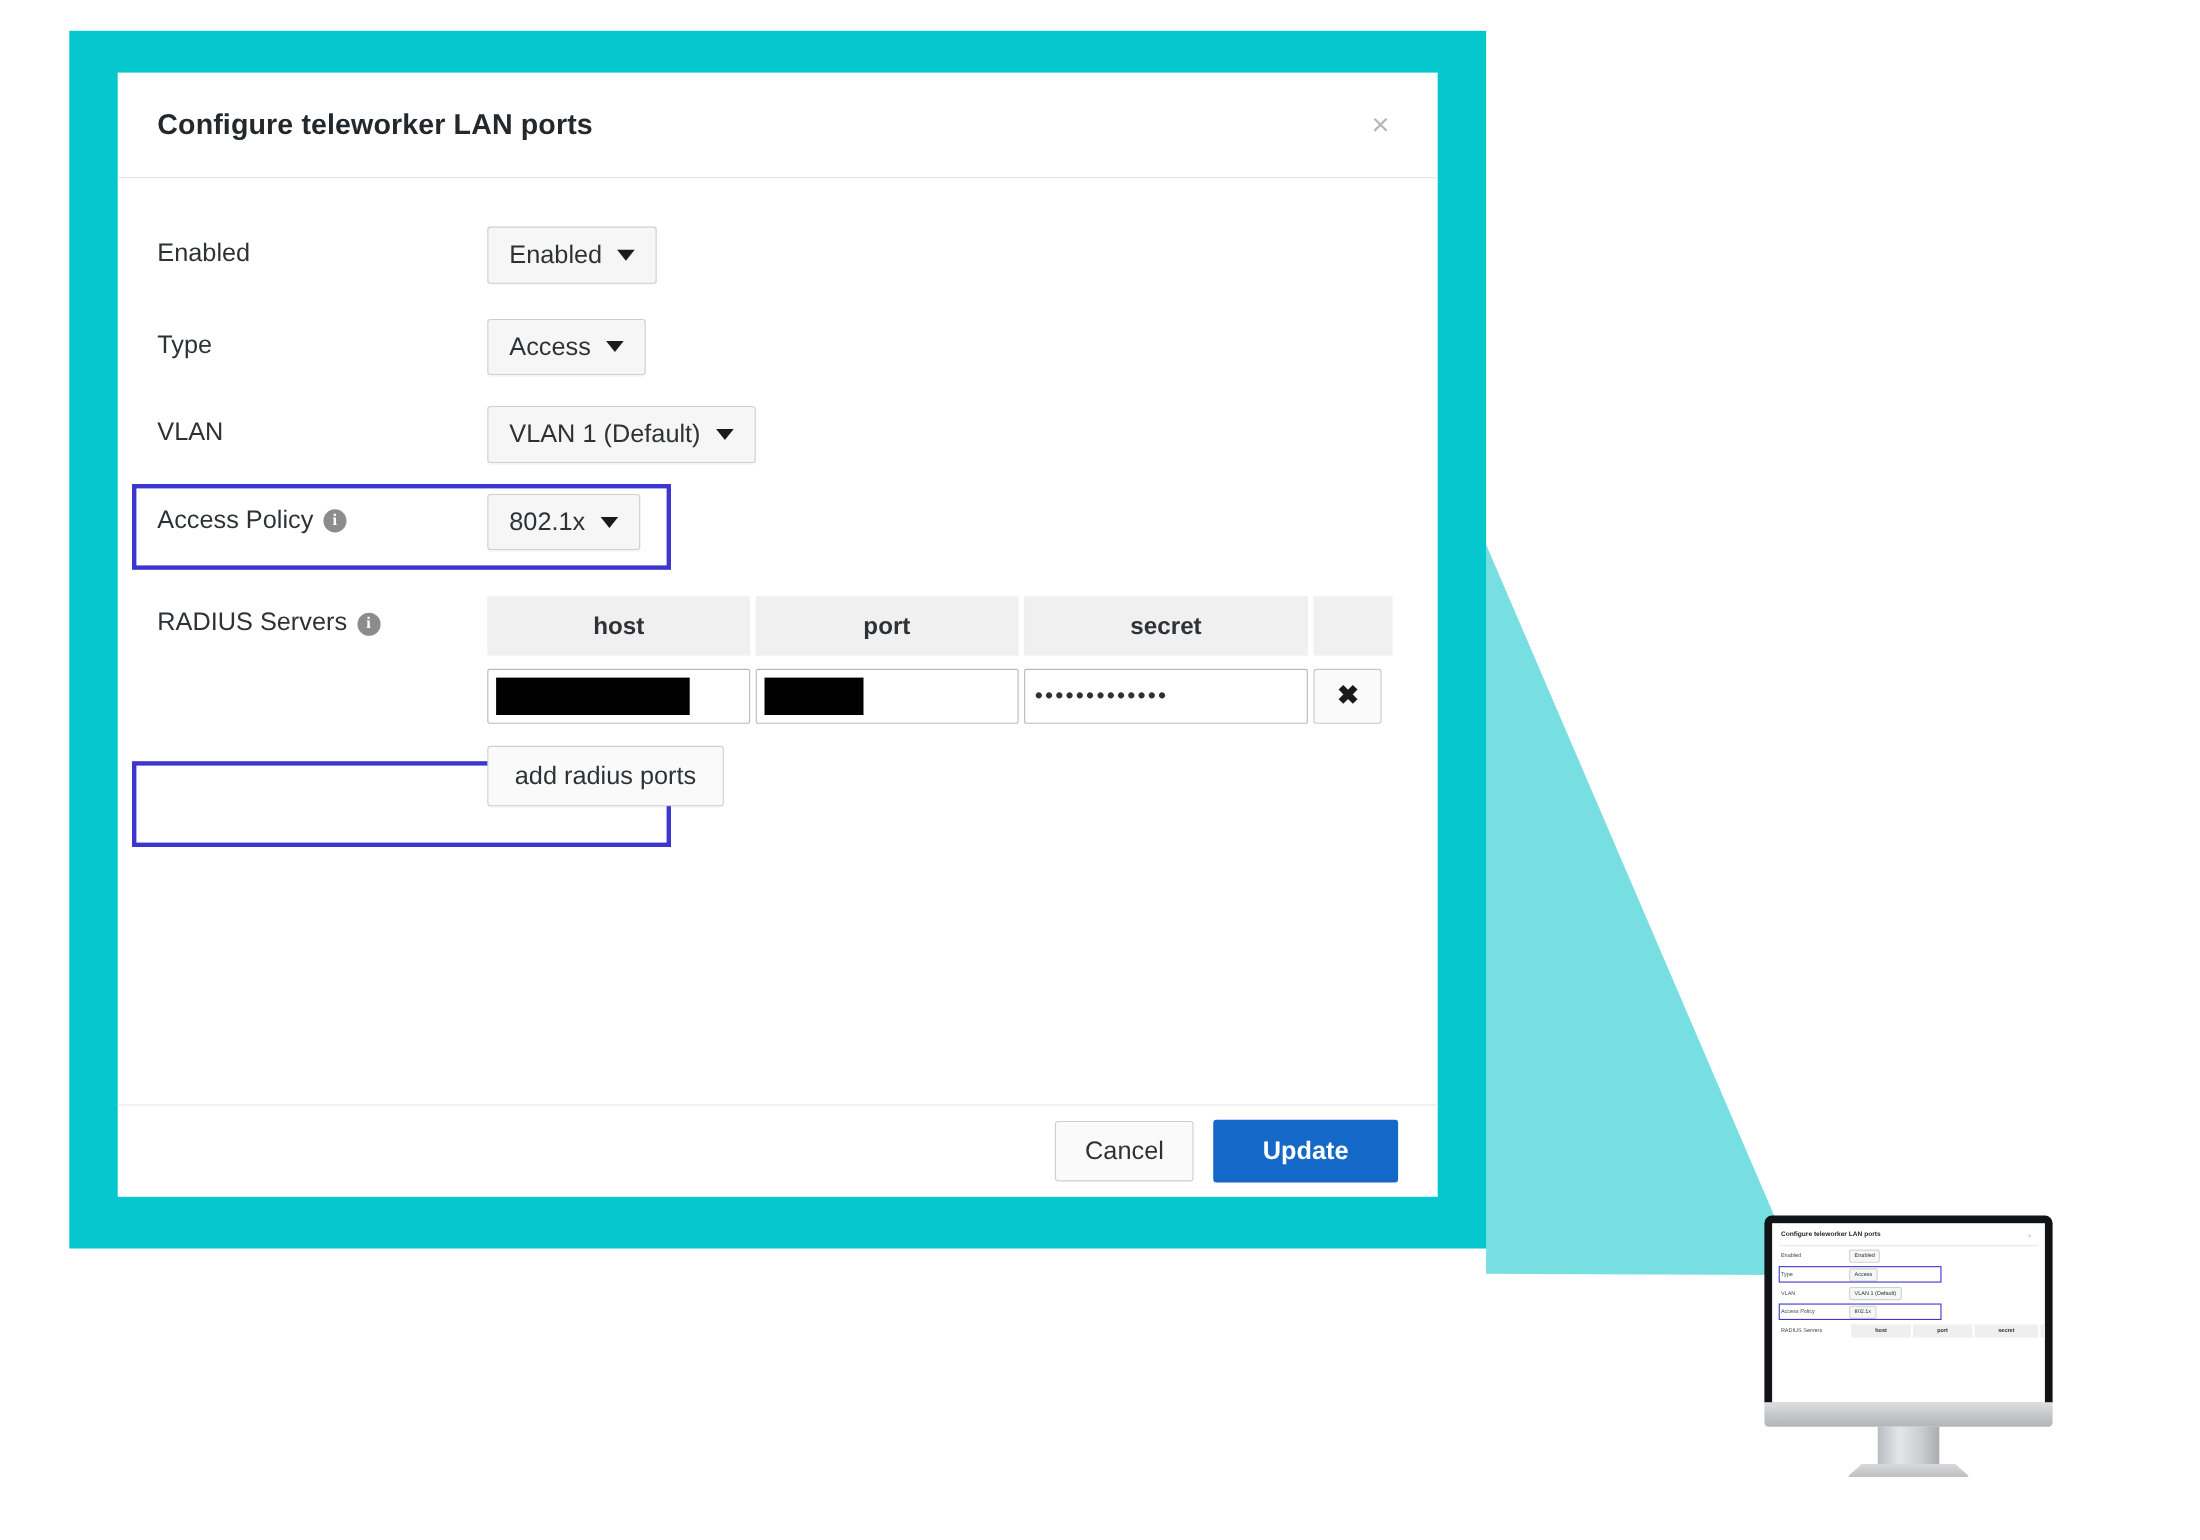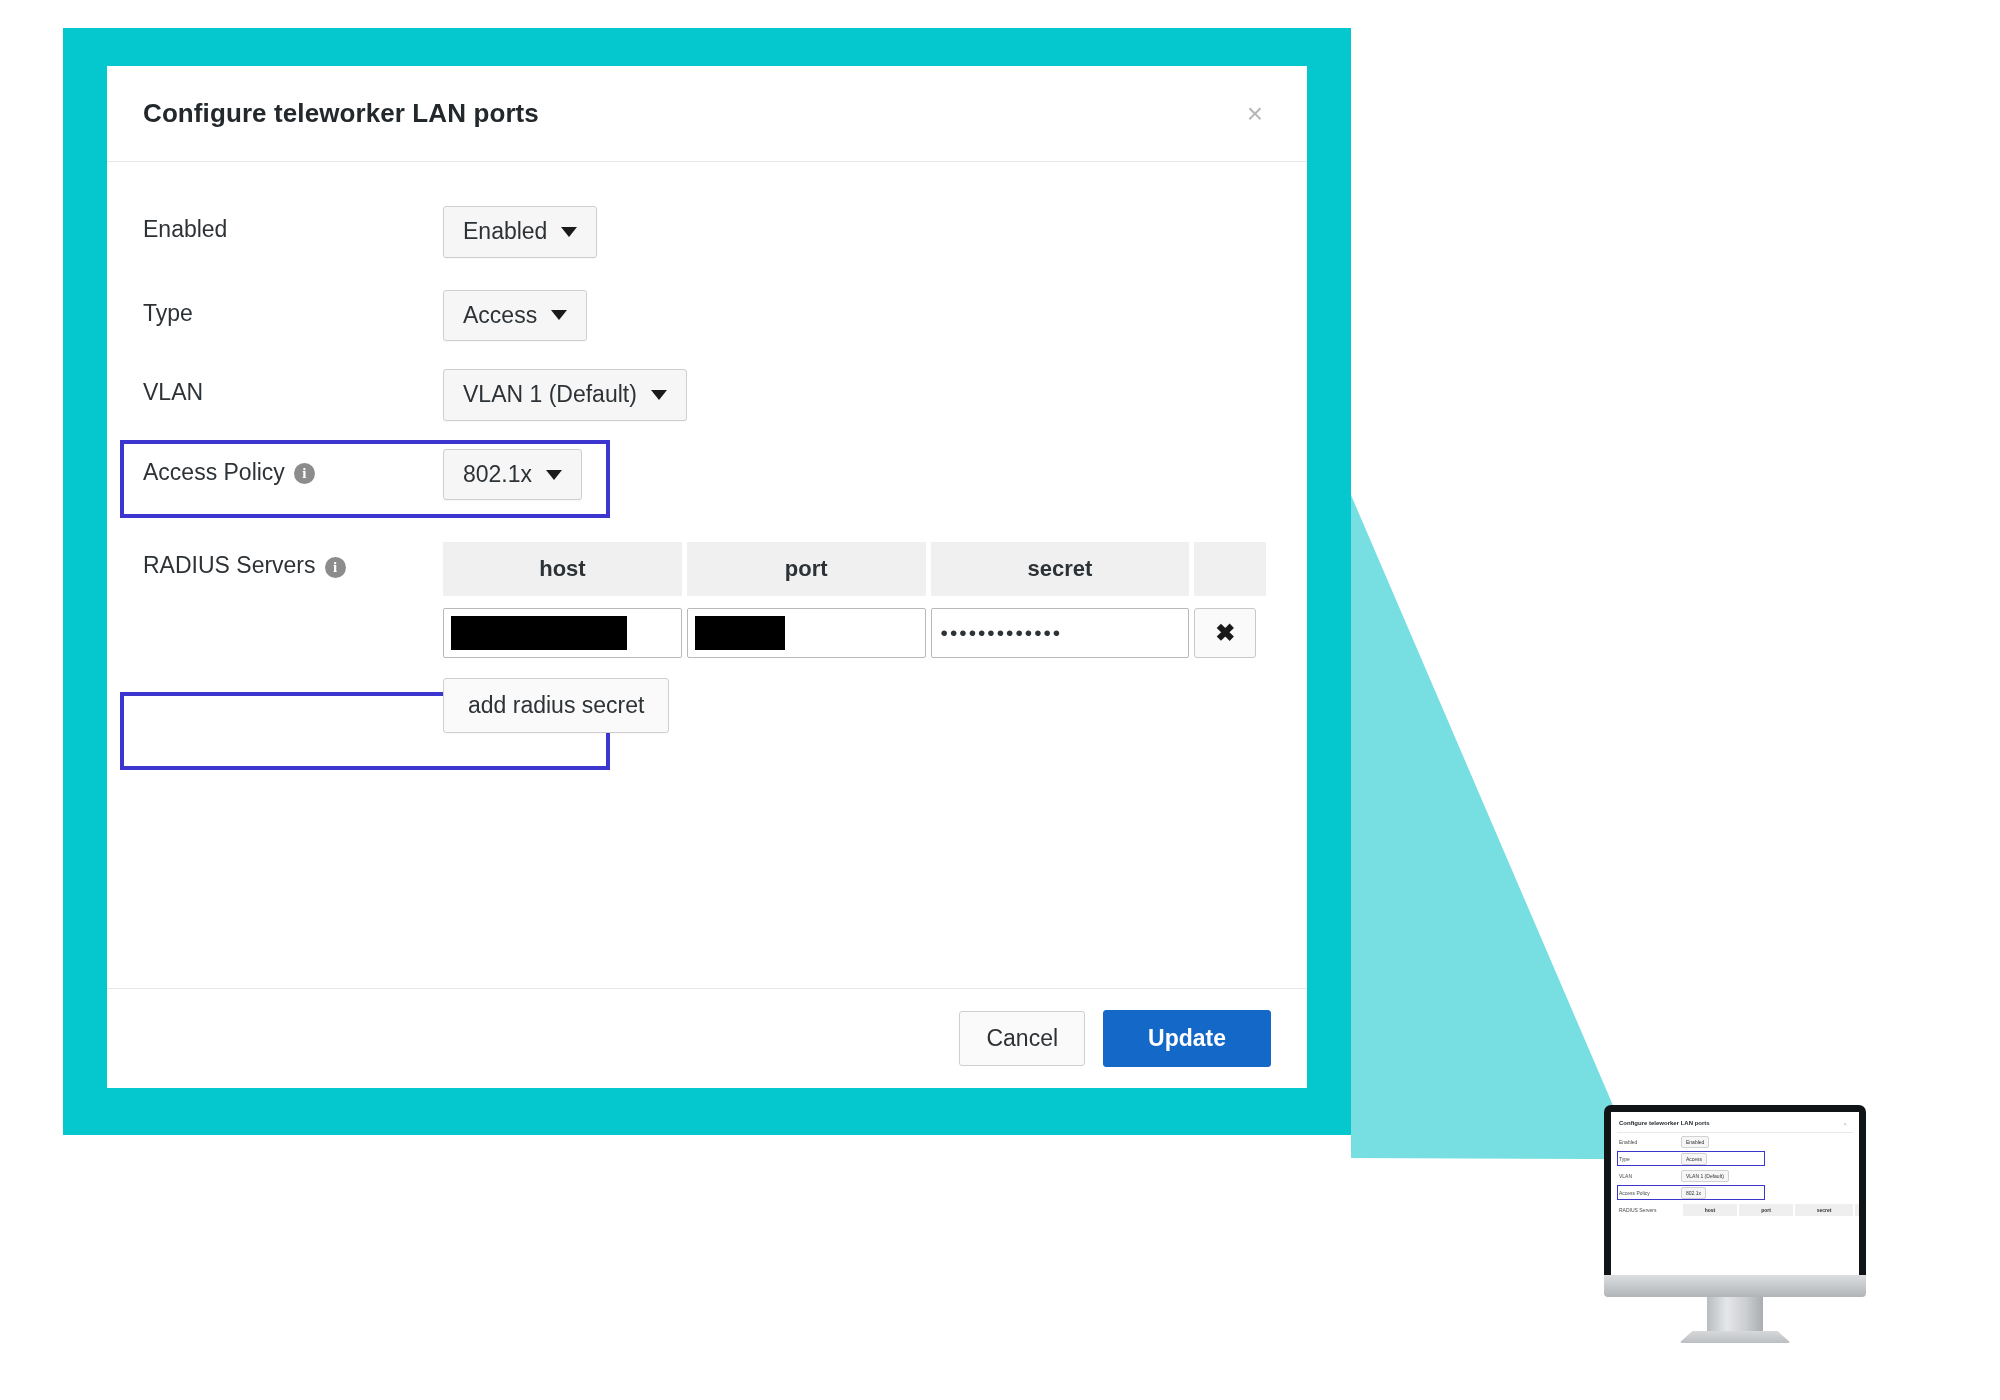--- a/index.html
+++ b/index.html
@@ -250,21 +250,21 @@
     color: #2d3236;
     font-family: "Liberation Sans", sans-serif;
     cursor: pointer;
     box-shadow: 0 1px 1px rgba(0,0,0,.03);
   }
 
   
   .dialog-footer {
     position: absolute;
     left: 0; right: 0; bottom: 0;
-    height: 100px;
+    height: 84px;
     border-top: 1px solid #e6e6e6;
     display: flex;
     align-items: center;
     justify-content: flex-end;
     gap: 18px;
     padding: 0 36px;
     box-sizing: border-box;
   }
   .btn-cancel {
     background: #fafafa;
@@ -497,21 +497,21 @@
               </td>
               <td>
                 <input class="text-input" type="text" value="•••••••••••••" style="">
               </td>
               <td>
                 <button class="btn-del">✖</button>
               </td>
             </tr>
           </tbody>
         </table>
-        <button class="btn-add">add radius secret</button>
+        <button class="btn-add">add radius ports</button>
       </div>
     </div>
   </div>
 
   <div class="dialog-footer">
     <button class="btn-cancel">Cancel</button>
     <button class="btn-update">Update</button>
   </div>
 </div>
 

